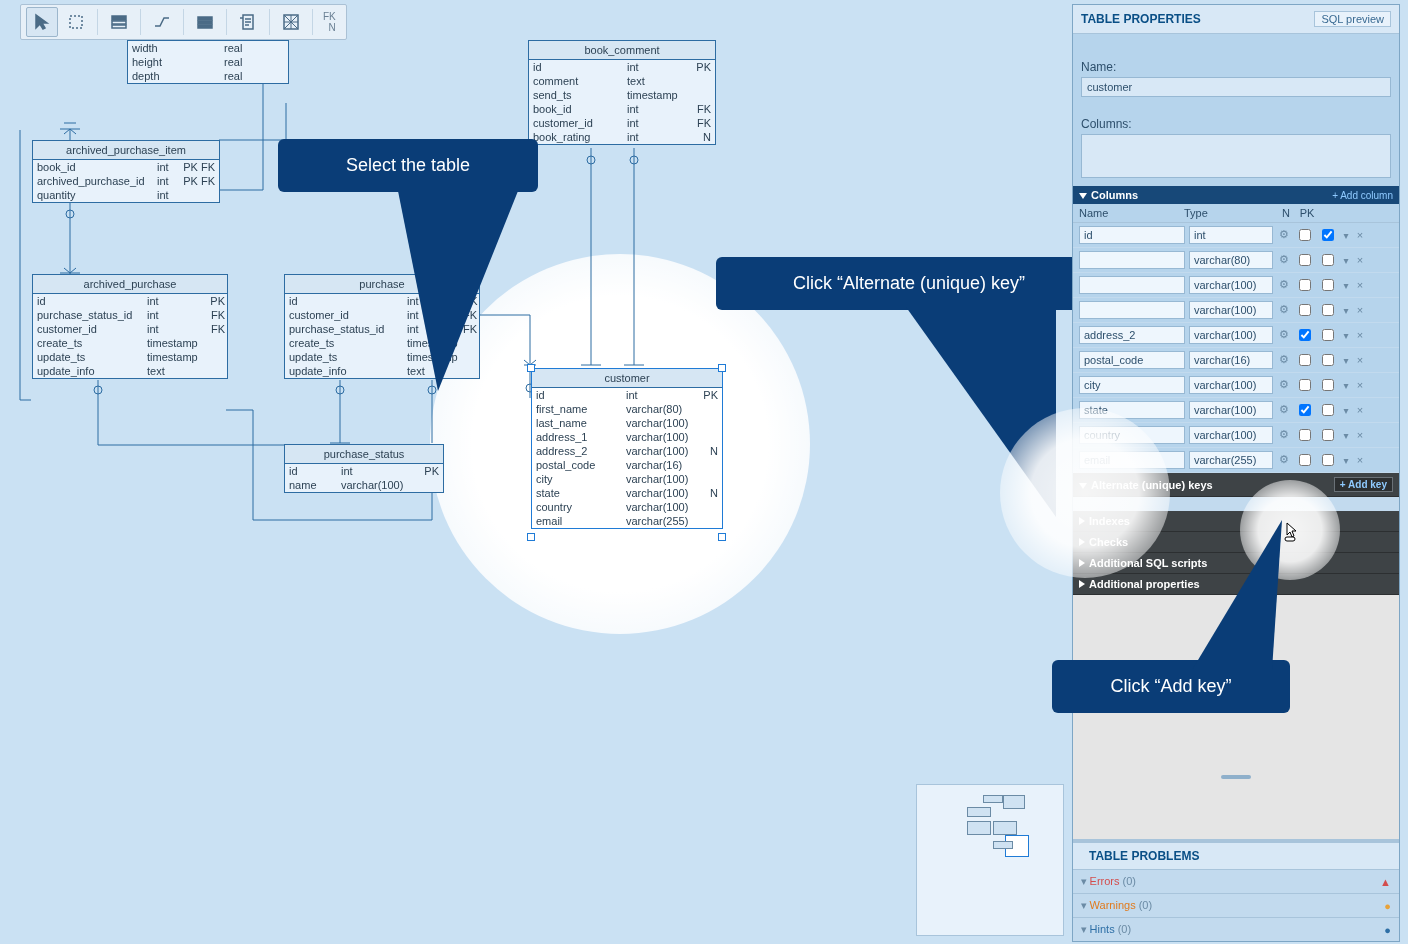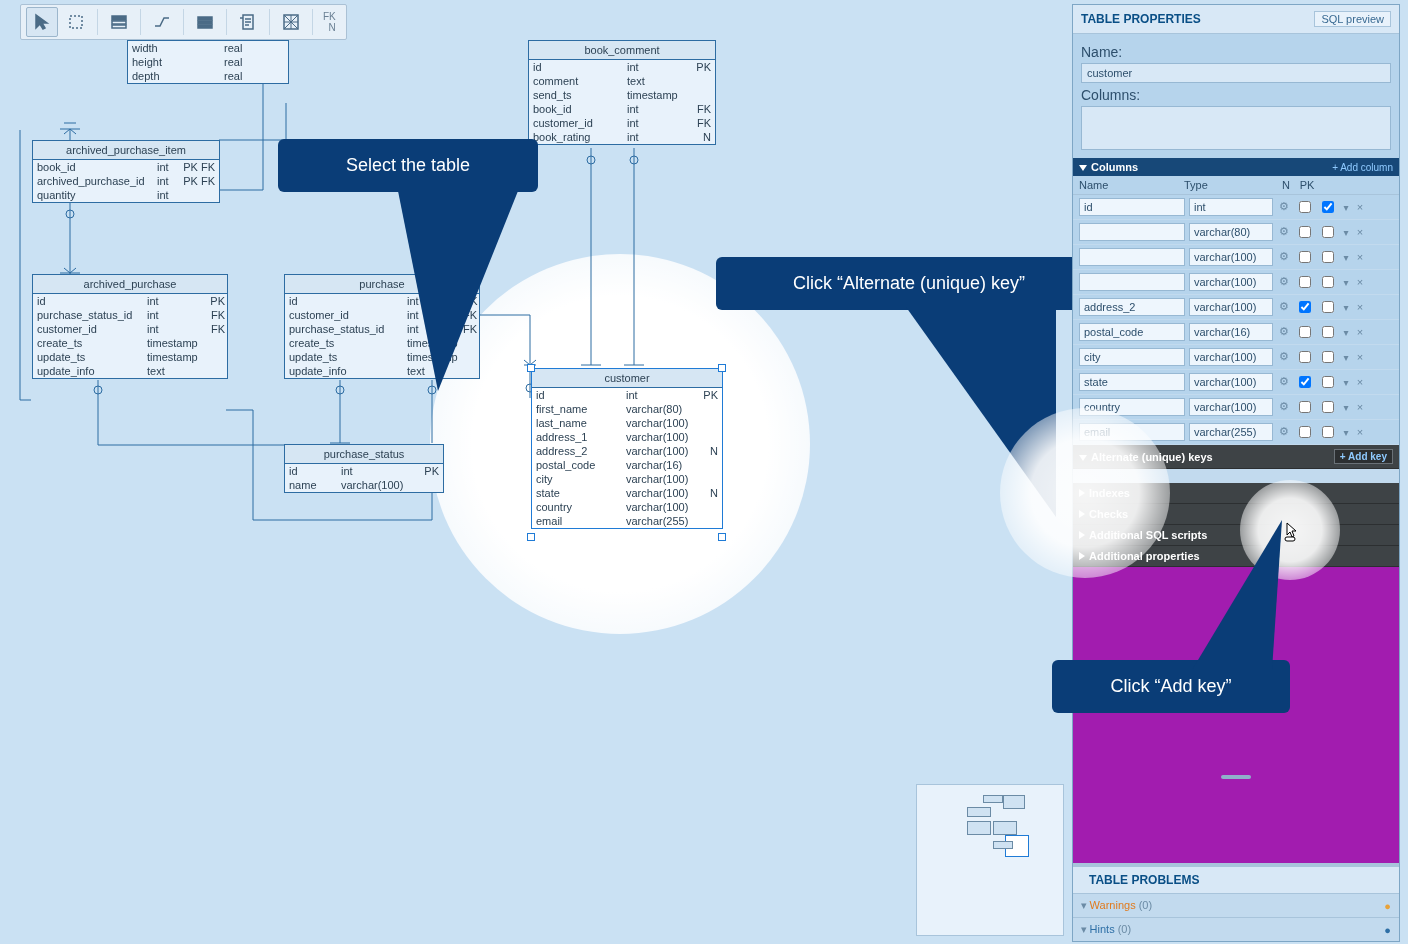--- a/index.html
+++ b/index.html
@@ -13,28 +13,28 @@
 .etable{position:absolute;border:1px solid #2d6ca2;background:#e8f2fb;font-size:11px;line-height:14px;color:#2d4254}
 .etable .th{background:#d6e6f3;border-bottom:1px solid #2d6ca2;text-align:center;font-weight:normal;padding:2px 4px}
 .etable .row{display:flex;padding:0 4px}
 .etable .c-name{flex:0 0 auto}
 .etable .c-type{flex:0 0 auto}
 .etable .c-meta{flex:0 0 auto;text-align:right}
 .etable.selected{border:1px solid #1f7bd6;background:#fff}
 .handle{position:absolute;width:6px;height:6px;border:1px solid #1f7bd6;background:#fff}
 .spotlight{position:absolute;border-radius:50%;background:radial-gradient(circle,#fff 0%,#fff 55%,rgba(255,255,255,0.85) 70%,rgba(255,255,255,0) 100%);pointer-events:none}
 .callout{position:absolute;background:#0a3d77;color:#fff;font-size:18px;padding:16px 22px;border-radius:6px}
-.right-panel{position:absolute;right:8px;top:4px;width:326px;height:936px;background:#a21caf;border:1px solid #7ea6c5}
+.right-panel{position:absolute;right:8px;top:4px;width:326px;height:936px;background:#e5e5e5;border:1px solid #7ea6c5}
 .rp-head{display:flex;align-items:center;justify-content:space-between;background:#d8e8f6;color:#0a4f86;font-weight:bold;font-size:12px;padding:6px 8px;border-bottom:1px solid #a8c4db}
 .rp-head .sqlprev{font-weight:normal;font-size:11px;border:1px solid #a8c4db;padding:1px 6px;background:#e8f2fb;color:#396a92}
 .section{background:#174878;color:#fff;font-size:11px;font-weight:bold;padding:3px 6px;display:flex;align-items:center;justify-content:space-between}
 .section .addlink{color:#8fcaff;font-weight:normal;font-size:10px}
 .section .tri{display:inline-block;margin-right:4px;width:0;height:0;border-left:4px solid transparent;border-right:4px solid transparent;border-top:6px solid #fff}
 .primary-body{background:#b6d4ec;padding:6px 8px}
-.primary-body .lbl{color:#2d4f6c;font-size:14px;margin-bottom:3px;margin-top:4px}
+.primary-body .lbl{color:#2d4f6c;font-size:12px;margin-bottom:3px;margin-top:20px}
 .primary-body input,.primary-body textarea{width:100%;box-sizing:border-box;border:1px solid #97b8d3;background:#d8e8f6;padding:3px 5px;font-family:inherit;font-size:11px;color:#2d4f6c;resize:none}
 .cols-head{display:flex;background:#b6d4ec;color:#2d4f6c;font-size:11px;padding:3px 6px;border-bottom:1px solid #a8c4db}
 .cols-head .ch-name{width:105px}
 .cols-head .ch-type{width:92px}
 .cols-head .ch-n{width:20px;text-align:center}
 .cols-head .ch-pk{width:22px;text-align:center}
 .col-row{display:flex;align-items:center;padding:3px 6px;background:#b6d4ec;border-bottom:1px solid #c2daee;gap:4px}
 .col-row input.cname{width:96px;border:1px solid #97b8d3;background:#eef6fd;padding:2px 4px;font-size:11px;color:#2d4f6c}
 .col-row input.ctype{width:74px;border:1px solid #97b8d3;background:#eef6fd;padding:2px 4px;font-size:11px;color:#2d4f6c}
 .col-row .gear{width:14px;height:14px;color:#6b8ba5;font-size:11px;text-align:center}
@@ -521,20 +521,24 @@
       <span><span class="tri2"></span><span>Additional SQL scripts</span></span>
     </div>
   <div class="sec-bar">
       <span><span class="tri2"></span><span>Additional properties</span></span>
     </div>
 
   <div class="drag-handle-mid" style="top:770px"></div>
 
   <div class="problems">
     <div class="p-head">TABLE PROBLEMS</div>
+    <div class="p-row err">
+      <span><span style="color:#6b8ba5">▾ </span><span class="lbl2">Errors</span> <span>(0)</span></span>
+      <span style="color:#d34d4d">▲</span>
+    </div>
     <div class="p-row warn">
       <span><span style="color:#6b8ba5">▾ </span><span class="lbl2">Warnings</span> <span>(0)</span></span>
       <span style="color:#e8a23a">●</span>
     </div>
     <div class="p-row hint">
       <span><span style="color:#6b8ba5">▾ </span><span class="lbl2">Hints</span> <span>(0)</span></span>
       <span style="color:#2e6fa6">●</span>
     </div>
   </div>
 </div>

